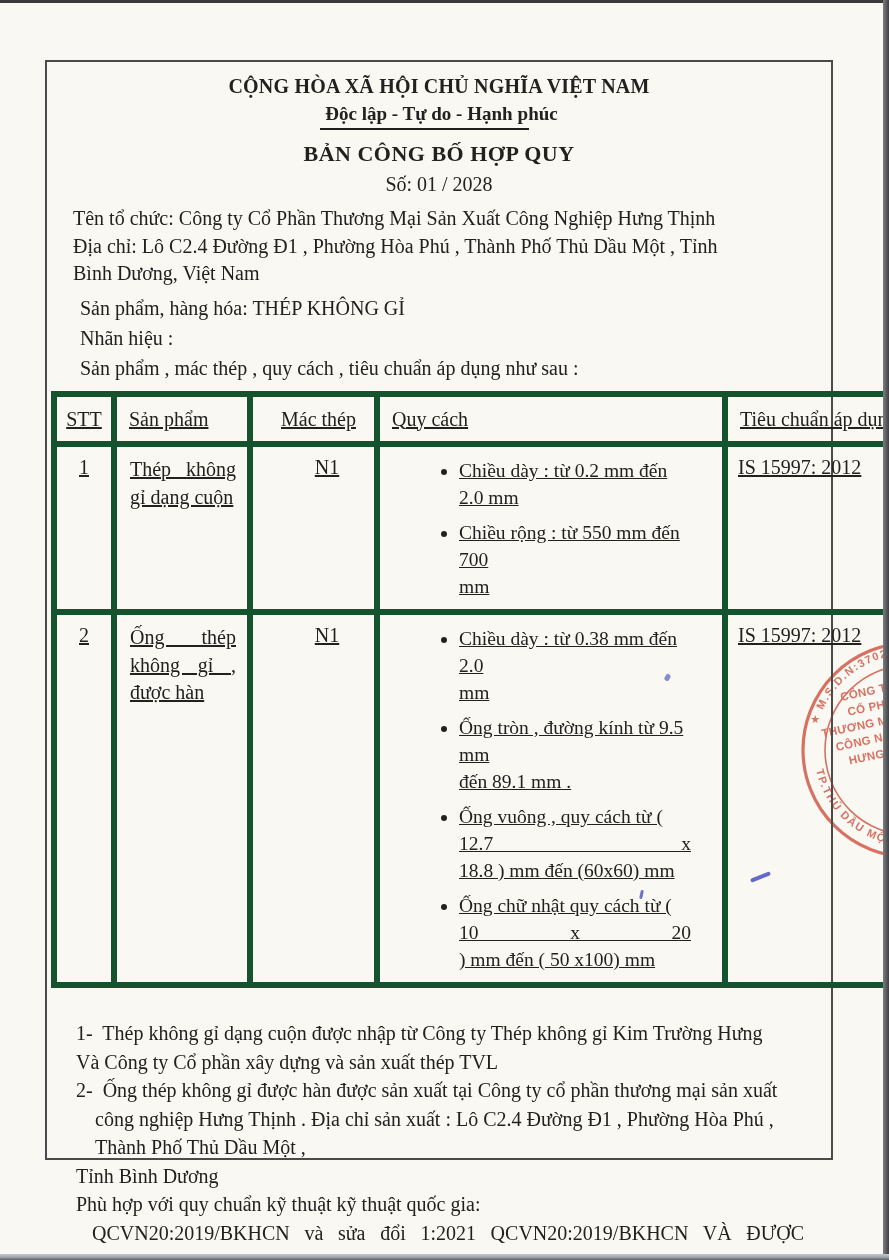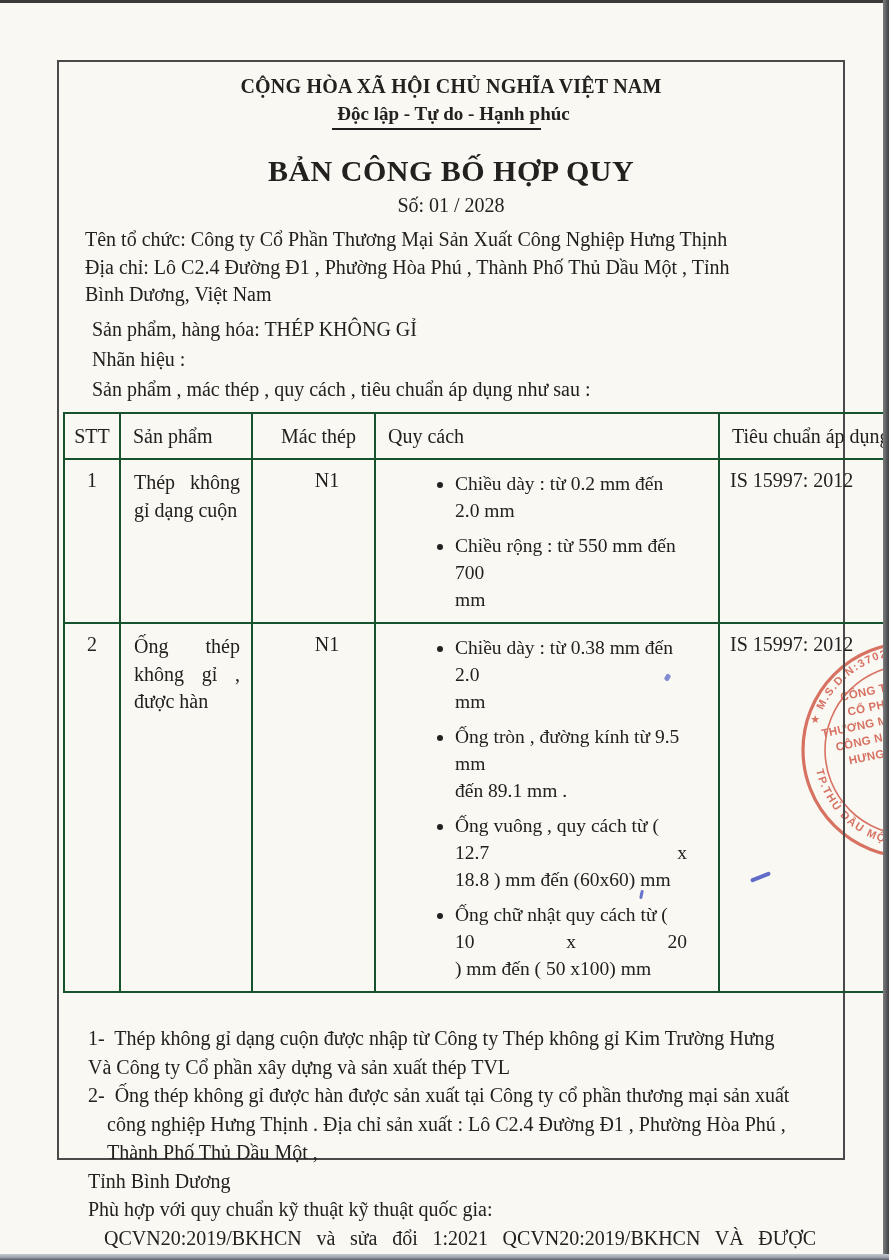--- a/index.html
+++ b/index.html
@@ -15,42 +15,42 @@
   .edge-bottom{position:absolute;bottom:0;left:0;right:0;height:6px;background:linear-gradient(#c7cad0,#9ea3ad 55%,#585c64);z-index:6;}
 
   
   .stamp{position:absolute;left:789px;top:612px;z-index:1;opacity:.88;}
   .stamp text{fill:#d35f4e;font-family:"Liberation Sans","DejaVu Sans",sans-serif;font-weight:bold;}
   .stamp .ring-t{font-size:11px;letter-spacing:1.5px;}
   .stamp .ctr{font-size:11.5px;letter-spacing:.3px;}
 
   
   .doc-border{
-    position:absolute;left:57px;top:60px;width:784px;height:1096px;
+    position:absolute;left:45px;top:60px;width:784px;height:1096px;
     border:2px solid #4a4a4a;background:transparent;z-index:2;
   }
   .content{position:relative;width:100%;height:100%;}
 
   .center{text-align:center;}
   .nat{margin-top:13px;font-size:20px;font-weight:bold;letter-spacing:.2px;}
   .motto{margin-top:5px;font-size:19px;font-weight:bold;}
   .motto-u{border-bottom:2px solid #1d1d1d;padding:0 16px 3px 5px;display:inline-block;}
   .motto-tail{margin-left:-11px;}
-  .title{margin-top:24px;font-size:30px;font-weight:bold;letter-spacing:.5px;}
+  .title{margin-top:11px;font-size:22px;font-weight:bold;letter-spacing:.5px;}
   .num{margin-top:6px;font-size:20px;}
 
   .p{font-size:20px;line-height:27.5px;margin:0 26px;}
   .p.first{margin-top:9px;}
   .p.ind{margin-left:33px;margin-top:2.5px;}
   .p.gap{margin-top:7px;}
   .bold{font-weight:normal;}
 
   
   table.doc-table{border-collapse:collapse;margin:9px 0 0 4px;width:775px;table-layout:fixed;background:transparent;}
-  .doc-table th,.doc-table td{border:2px solid #14532d;background:transparent;font-weight:normal;}
+  .doc-table th,.doc-table td{border:6px solid #14532d;background:transparent;font-weight:normal;text-decoration:underline;}
   .doc-table th{font-size:20px;text-align:left;padding:0 0 0 12px;height:44px;vertical-align:middle;}
   th.c-stt,td.c-stt{width:54px;text-align:center;padding:0;}
   th.c-prod,td.c-prod{width:118px;}
   th.c-grade,td.c-grade{width:93px;padding-left:28px;}
   th.c-spec,td.c-spec{width:330px;}
   th.c-std,td.c-std{width:180px;}
   td{vertical-align:top;font-size:20px;}
   tr.r1 td{height:93px;}
   tr.r2 td{height:242px;}
   td.c-stt{padding-top:9px;}

